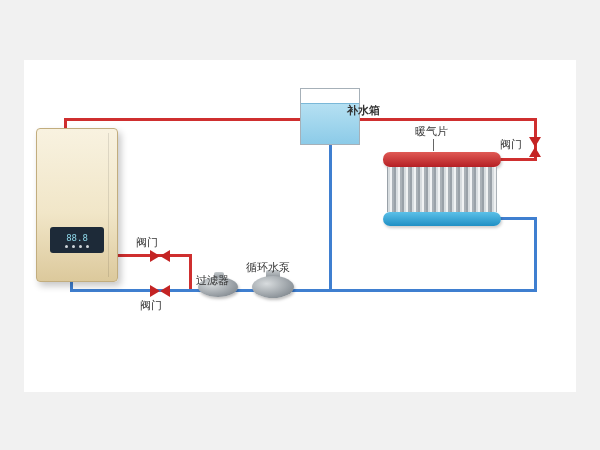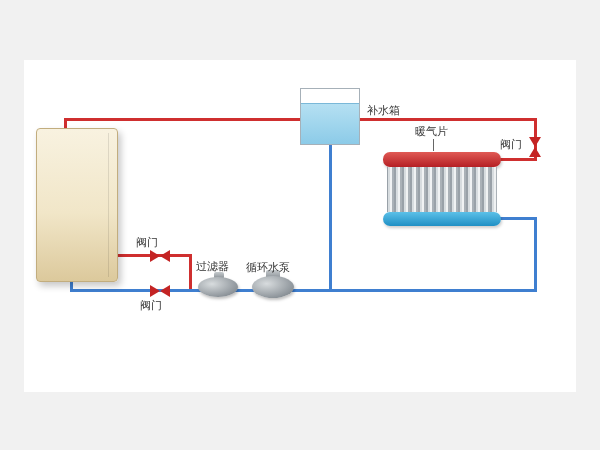--- a/index.html
+++ b/index.html
@@ -67,38 +67,47 @@
   <div class="pipe red" style="left:189px;top:257px;width:3px;height:34px;"></div>
 
   <div class="pipe blue" style="left:498px;top:217px;width:39px;height:3px;"></div>
   <div class="pipe blue" style="left:534px;top:219px;width:3px;height:73px;"></div>
   <div class="pipe blue" style="left:70px;top:289px;width:467px;height:3px;"></div>
   <div class="pipe blue" style="left:70px;top:280px;width:3px;height:11px;"></div>
   <div class="pipe blue" style="left:329px;top:145px;width:3px;height:146px;"></div>
 
   <div class="boiler">
     <div class="seam"></div>
+    <div class="display">
+      <span class="readout">88.8</span>
+      <span class="dots">
+          <span></span>
+          <span></span>
+          <span></span>
+          <span></span>
+        </span>
+    </div>
   </div>
 
   <div class="tank">
     <div class="water"></div>
   </div>
-  <div class="lbl" style="left:367px;top:105px;">补水箱</div>
+  <div class="lbl" style="left:347px;top:105px;font-weight:bold;">补水箱</div>
 
   <div class="radiator">
     <div class="bar-top"></div>
     <div class="fins"></div>
     <div class="bar-bottom"></div>
   </div>
   <div class="lbl" style="left:415px;top:126px;">暖气片</div>
   <div class="leader" style="left:433px;top:139px;height:12px;"></div>
 
   <div class="cap" style="left:214px;top:272px;width:10px;height:7px;"></div>
   <div class="blob" style="left:198px;top:277px;width:40px;height:20px;"></div>
-  <div class="lbl" style="left:196px;top:261px;">过滤器</div>
+  <div class="lbl" style="left:196px;top:275px;">过滤器</div>
 
   <div class="cap" style="left:266px;top:270px;width:14px;height:9px;"></div>
   <div class="blob" style="left:252px;top:276px;width:42px;height:22px;"></div>
   <div class="lbl" style="left:246px;top:261px;font-family:Liberation Serif, serif;">循环水泵</div>
 
   <div class="valve vert" style="left:525px;top:141px;">
     <svg width="20" height="12" viewBox="0 0 20 12">
         <path d="M0 0 L10 6 L0 12 Z" fill="var(--valve,#c42424)"></path>
         <path d="M20 0 L10 6 L20 12 Z" fill="var(--valve,#c42424)"></path>
       </svg>

